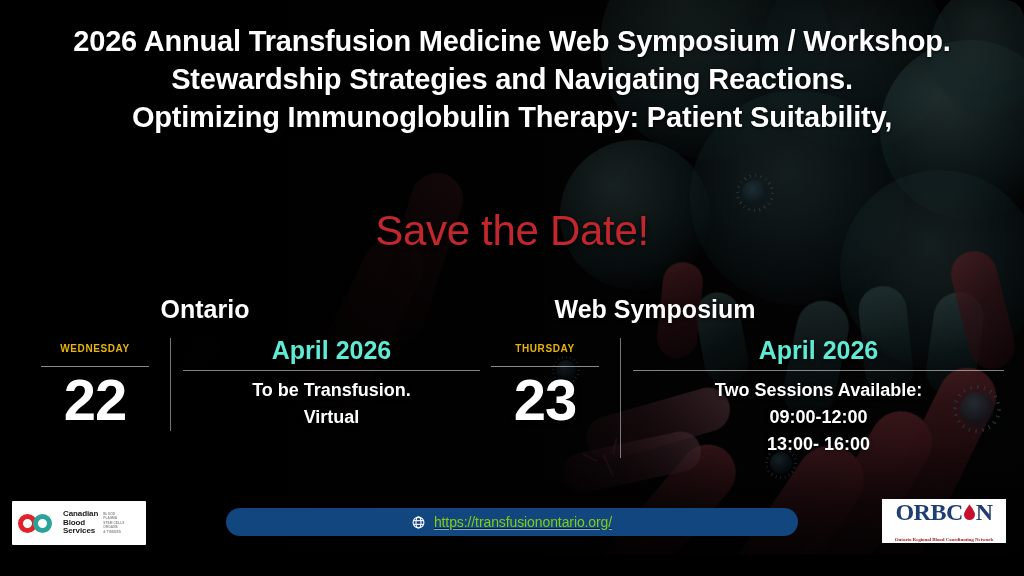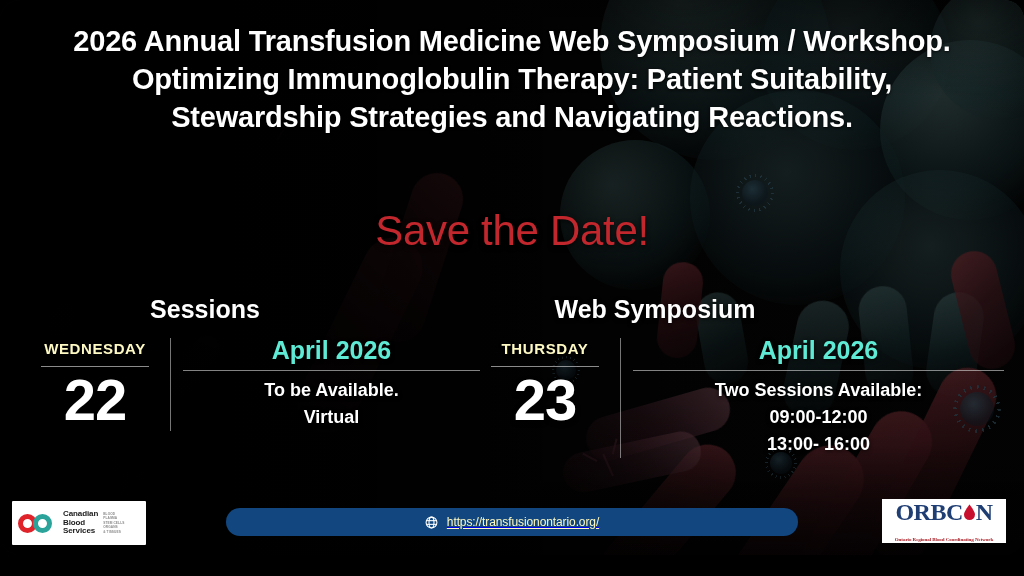--- a/index.html
+++ b/index.html
@@ -186,23 +186,23 @@
   }
 
   
   .day-col {
     width: 150px;
     flex: 0 0 150px;
     text-align: center;
     padding-top: 4px;
   }
   .weekday {
-    color: #fef9c3;
-    font-weight: bold;
-    font-size: 15px;
+    color: #eab308;
+    font-weight: bold;
+    font-size: 10px;
     letter-spacing: 0.6px;
     line-height: 18px;
     text-shadow: 0 1px 3px rgba(0,0,0,0.8);
   }
   .day-rule {
     height: 1px;
     background: rgba(225,225,225,0.62);
     margin: 8px auto 0 auto;
     width: 108px;
   }
@@ -323,22 +323,22 @@
     justify-content: center;
     gap: 9px;
   }
   #globe-icon {
     width: 13px;
     height: 13px;
     flex: 0 0 13px;
     display: block;
   }
   #url-text {
-    color: #fef9c3;
-    font-size: 12px;
+    color: #84cc16;
+    font-size: 14px;
     font-weight: normal;
     text-decoration: underline;
     text-underline-offset: 2px;
     letter-spacing: -0.1px;
   }
 
   
   #orbcon-logo {
     position: absolute;
     right: 18px;
@@ -426,39 +426,39 @@
       <div class="antibody" style="left:276px; top:118px; height:22px; transform:rotate(32deg);"></div>
     </div>
     <div id="bg-fade"></div>
     <div id="bg-vignette"></div>
   </div>
 
   <div id="content">
 
     <div id="headline">
       <div class="line">2026 Annual Transfusion Medicine Web Symposium / Workshop.</div>
+      <div class="line">Stewardship Strategies and Navigating Reactions.</div>
       <div class="line">Optimizing Immunoglobulin Therapy: Patient Suitability,</div>
-      <div class="line">Stewardship Strategies and Navigating Reactions.</div>
     </div>
 
     <div id="save-the-date">Save the Date!</div>
 
     <div class="event" id="event-workshop">
-      <div class="event-title">Sessions</div>
+      <div class="event-title">Ontario</div>
       <div class="event-body">
         <div class="day-col">
           <div class="weekday">WEDNESDAY</div>
           <div class="day-rule"></div>
           <div class="daynum">22</div>
         </div>
         <div class="v-divider"></div>
         <div class="detail-col">
           <div class="month">April 2026</div>
           <div class="detail-rule"></div>
-          <div class="detail-line">To be Available.</div>
+          <div class="detail-line">To be Transfusion.</div>
           <div class="detail-line">Virtual</div>
         </div>
       </div>
     </div>
 
     <div class="event" id="event-symposium">
       <div class="event-title">Web Symposium</div>
       <div class="event-body">
         <div class="day-col">
           <div class="weekday">THURSDAY</div>

